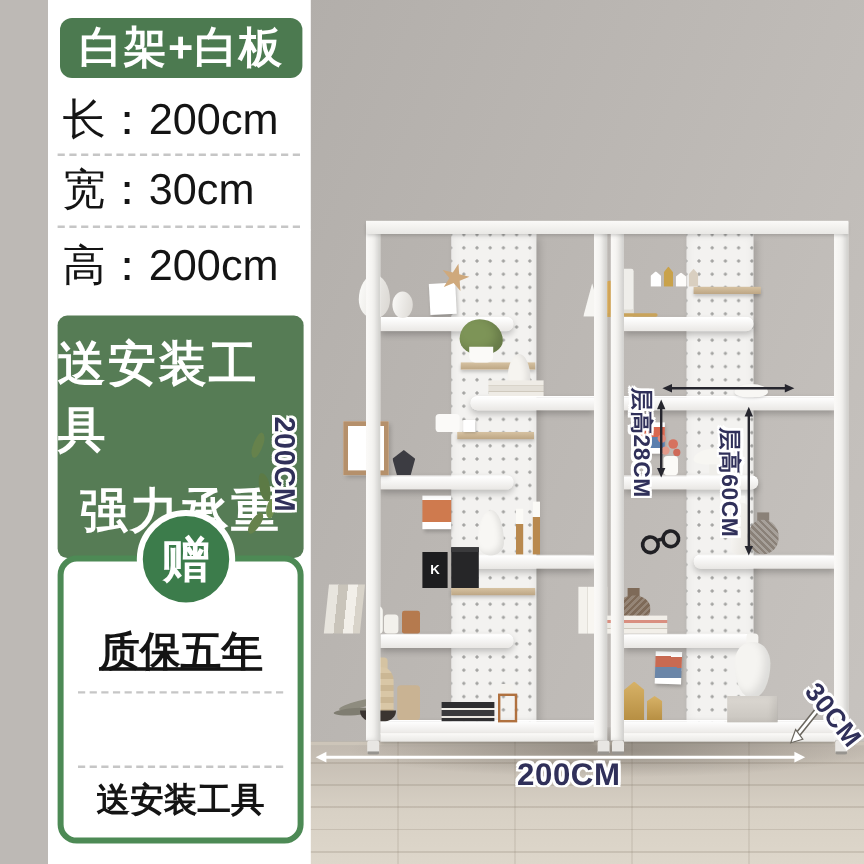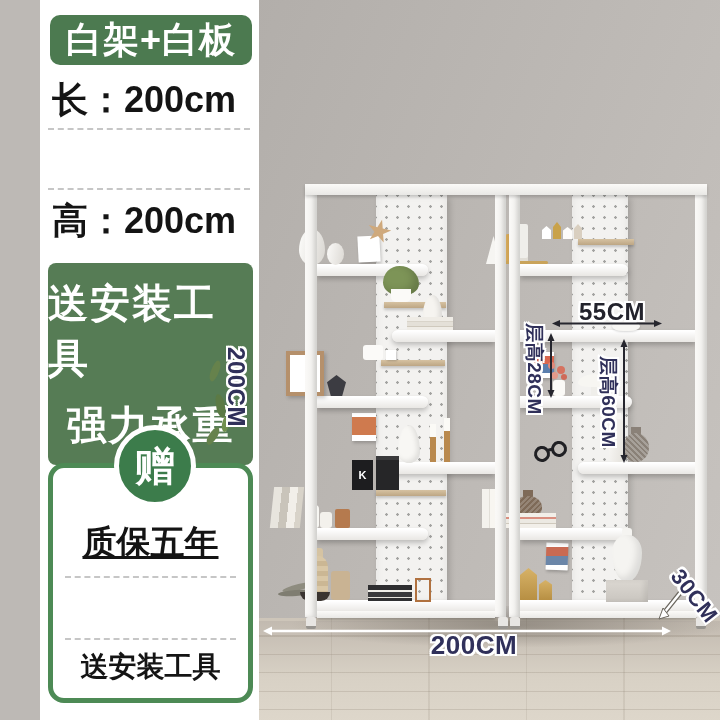--- a/index.html
+++ b/index.html
@@ -41,21 +41,21 @@
   .lab{position:absolute;z-index:46;font-weight:bold;color:#30305a;letter-spacing:.5px;
        text-align:center;white-space:nowrap;
        text-shadow:-2px -2px 0 #fff,2px -2px 0 #fff,-2px 2px 0 #fff,2px 2px 0 #fff,
                    0 -2px 0 #fff,0 2px 0 #fff,-2px 0 0 #fff,2px 0 0 #fff;}
   .dims-svg{position:absolute;left:0;top:0;z-index:30;pointer-events:none;}
   
   .panel{left:0;top:0;width:219px;height:720px;background:#ffffff;z-index:40;}
   .badge{position:absolute;left:10px;top:15px;width:202px;height:50px;border-radius:10px;
          background:#4c7a50;color:#fff;font-size:36px;font-weight:bold;letter-spacing:1px;
          display:flex;align-items:center;justify-content:center;}
-  .dimrow{position:absolute;left:0;width:231px;color:#141414;font-size:36px;font-weight:bold;
+  .dimrow{position:absolute;left:0;width:231px;color:#141414;font-size:36px;font-weight:normal;
           padding-left:12px;box-sizing:border-box;display:flex;align-items:center;}
   .dashline{position:absolute;left:8px;width:202px;border-top:2px dashed #c6c6c6;}
   .featbox{position:absolute;left:8px;top:263px;width:205px;height:202px;border-radius:8px;
            background:#567c55;display:flex;flex-direction:column;align-items:center;
            justify-content:center;gap:12px;z-index:41;}
   .featline{color:#fff;font-size:40px;font-weight:bold;letter-spacing:2px;}
   .svcbox{position:absolute;left:8px;top:463px;width:205px;height:240px;border-radius:16px;
           background:#fff;border:5px solid #4d8a55;box-sizing:border-box;z-index:42;}
   .giftcircle{position:absolute;left:61px;top:-43px;width:72px;height:72px;border-radius:50%;
           background:#3c7c4b;border:5px solid #ffffff;display:flex;align-items:center;
@@ -201,30 +201,30 @@
     <polygon points="624,339 620.5,347 627.5,347" fill="#26262e"></polygon>
     <polygon points="624,463 620.5,455 627.5,455" fill="#26262e"></polygon>
 
     <line x1="664" y1="613" x2="684" y2="588" stroke="#6b675f" stroke-width="5" stroke-linecap="round"></line>
     <line x1="664" y1="613" x2="684" y2="588" stroke="#ffffff" stroke-width="2.4" stroke-linecap="round"></line>
     <polygon points="659,619 669,616 663,608" fill="#ffffff" stroke="#6b675f" stroke-width="1"></polygon>
     <polygon points="689,582 679,585 685,593" fill="#ffffff" stroke="#6b675f" stroke-width="1"></polygon>
   </svg>
 
   <div class="lab" style="left:191px;top:373px;width:90px;font-size:24px;transform:rotate(90deg);">200CM</div>
-  <div class="lab" style="left:572px;top:298px;width:80px;font-size:24px;color:#23232c;">55CM</div>
   <div class="lab" style="left:479px;top:356px;width:110px;font-size:19px;transform:rotate(90deg);">层高28CM</div>
   <div class="lab" style="left:548px;top:389px;width:120px;font-size:19px;transform:rotate(90deg);">层高60CM</div>
   <div class="lab" style="left:659px;top:583px;width:70px;font-size:22px;transform:rotate(52deg);">30CM</div>
   <div class="lab" style="left:424px;top:630px;width:100px;font-size:26px;">200CM</div>
 
   <div class="abs panel">
     <div class="badge">白架+白板</div>
     <div class="dimrow" style="top:74px;height:52px;">长：200cm</div>
     <div class="dashline" style="top:128px;"></div>
+    <div class="dimrow" style="top:132px;height:52px;">宽：30cm</div>
     <div class="dashline" style="top:188px;"></div>
     <div class="dimrow" style="top:194px;height:54px;padding-left:12px;">高：200cm</div>
     <div class="featbox">
       <div class="featline">送安装工具</div>
       <div class="featline">强力承重</div>
     </div>
     <div class="svcbox">
       <div class="giftcircle">赠</div>
       <div class="svcrow" style="top:52px;font-size:34px;text-decoration:underline;">质保五年</div>
       <div class="dashline" style="top:108px;left:12px;width:171px;"></div>

